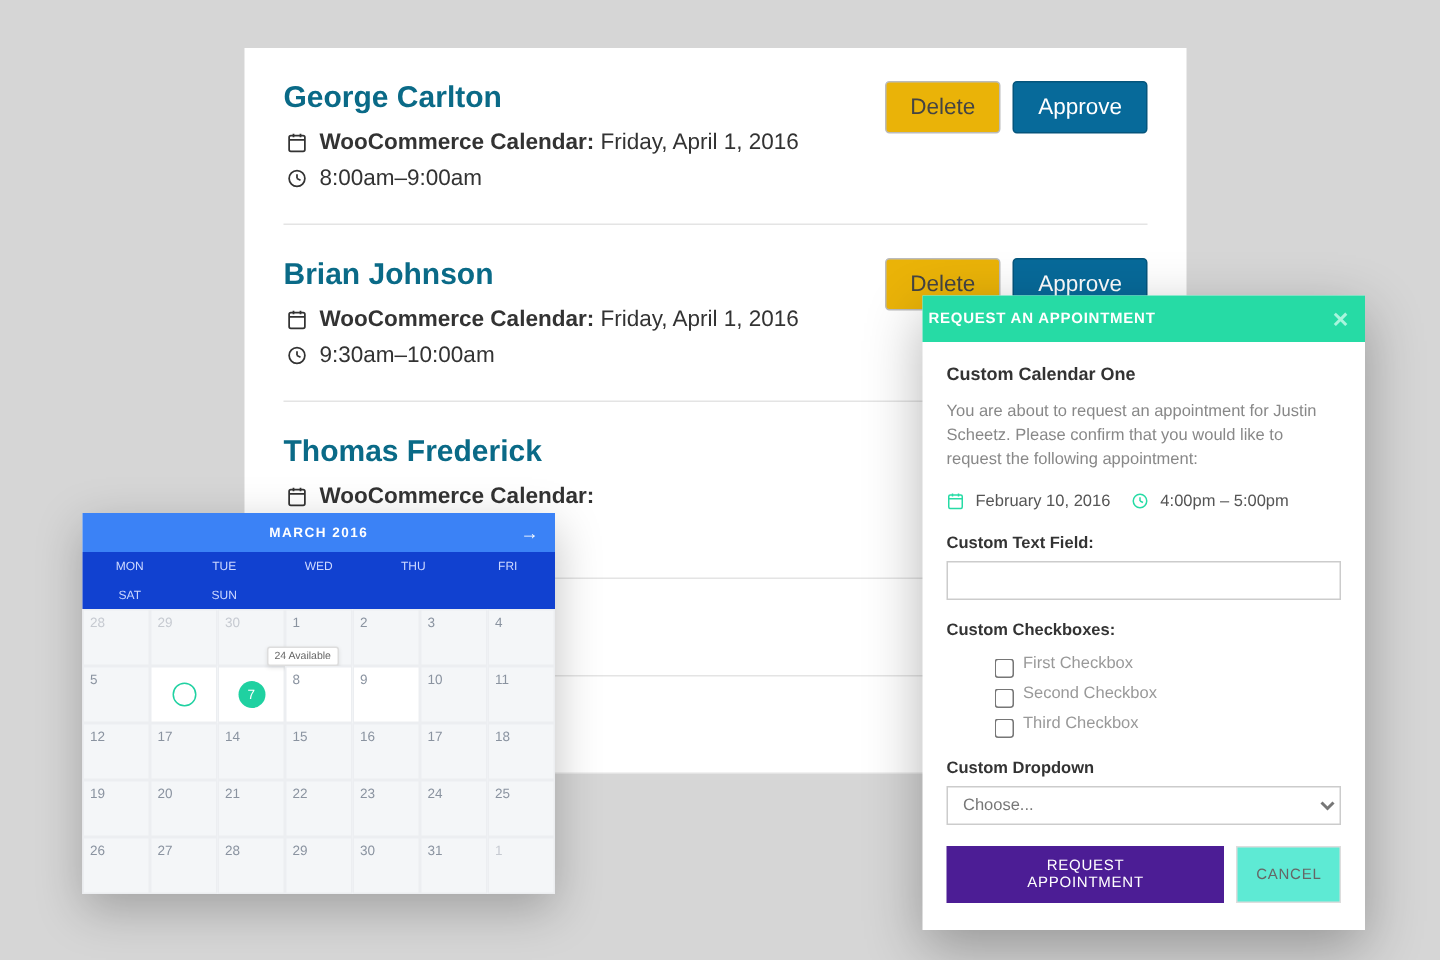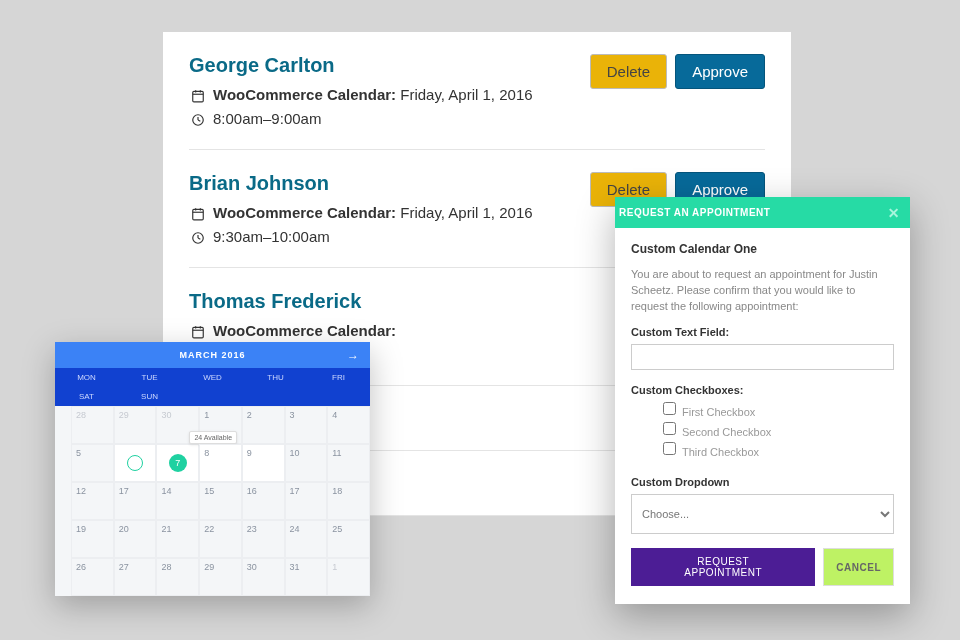--- a/index.html
+++ b/index.html
@@ -88,21 +88,21 @@
   }
   .mc-dow {
     display: grid; grid-template-columns: repeat(5,1fr);
     background: #1141d0;
     color: #cdd8ff;
     font-size: 8px;
     text-align: center;
   }
   .mc-dow div { padding: 5px 0; }
   .mc-grid {
-    display: grid; grid-template-columns: repeat(7,1fr); margin-left: 16px;
+    display: grid; grid-template-columns: repeat(7,1fr);
   }
   .mc-cell {
     height: 38px;
     border: 1px solid #eceef1;
     font-size: 9px;
     padding: 3px 4px;
     color: #8a93a0;
     background: #f4f6f8;
     position: relative;
   }
@@ -158,37 +158,37 @@
   .m-title { font-weight:700; color:#333; font-size:12px; margin-bottom:10px; }
   .m-text { font-size:11px; color:#888; line-height:16px; margin-bottom:12px; }
   .m-dt { font-size:11px; margin-bottom:16px; display:flex; gap:14px; align-items:center;}
   .m-dt .ic { color:#26dba5; margin-right:4px; font-size:12px;}
   .m-label { font-weight:700; font-size:11px; color:#333; margin-bottom:6px; }
   .m-section { margin-bottom:14px; }
   .m-input {
     width:100%; border:1px solid #ccc; height:26px; padding:0 6px;
     font-size:11px;
   }
-  .m-chk { font-size:11px; color:#999; line-height:20px; display:flex; align-items:flex-start;padding-left:32px;}
+  .m-chk { font-size:11px; color:#999; line-height:20px; display:flex; align-items:flex-end;padding-left:32px;}
   .m-chk input { margin-right:6px; }
   .m-select {
-    width:100%; border:1px solid #ccc; height:40px;
+    width:100%; border:1px solid #ccc; height:26px;
     font-size:11px; color:#777; background:#fff;
     padding:0 6px;
   }
   .m-actions { display:flex; gap:8px; margin-top:4px;}
   .m-btn-primary {
     background:#4c1d95; color:#fff; border:none;
     font-size:10px; letter-spacing:0.5px; font-weight:400;
     padding:8px 28px; cursor:pointer;
   }
   .m-btn-cancel {
-    background:#bef264; border:1px solid #ddd; color:#666;
+    background:#5eead4; border:1px solid #ddd; color:#666;
     font-size:10px; letter-spacing:0.5px;
-    padding:8px 12px; cursor:pointer;font-weight:bold;
+    padding:8px 12px; cursor:pointer;
   }
 
   
   svg { display:inline-block; vertical-align:middle; }
 </style>
 </head>
 <body>
 
 <div class="appt-card" id="appt-card">
     <div class="appt">
@@ -333,20 +333,43 @@
 </div>
 
 <div class="modal">
   <div class="modal-head">
     <span>REQUEST AN APPOINTMENT</span>
     <span class="close">✕</span>
   </div>
   <div class="modal-body">
     <div class="m-title">Custom Calendar One</div>
     <div class="m-text">You are about to request an appointment for Justin Scheetz. Please confirm that you would like to request the following appointment:</div>
+    <div class="m-dt">
+      <span>
+        <span class="ic">
+          <svg width="12" height="12" viewBox="0 0 24 24" fill="#26dba5">
+              <rect x="3" y="4" width="18" height="18" rx="2" fill="none" stroke="#26dba5" stroke-width="2"></rect>
+              <line x1="3" y1="9" x2="21" y2="9" stroke="#26dba5" stroke-width="2"></line>
+              <line x1="8" y1="2" x2="8" y2="6" stroke="#26dba5" stroke-width="2"></line>
+              <line x1="16" y1="2" x2="16" y2="6" stroke="#26dba5" stroke-width="2"></line>
+            </svg>
+        </span>
+        <span>February 10, 2016</span>
+      </span>
+      <span>
+        <span class="ic">
+          <svg width="12" height="12" viewBox="0 0 24 24">
+              <circle cx="12" cy="12" r="9" fill="none" stroke="#26dba5" stroke-width="2"></circle>
+              <line x1="12" y1="7" x2="12" y2="12" stroke="#26dba5" stroke-width="2"></line>
+              <line x1="12" y1="12" x2="16" y2="14" stroke="#26dba5" stroke-width="2"></line>
+            </svg>
+        </span>
+        <span>4:00pm – 5:00pm</span>
+      </span>
+    </div>
 
     <div class="m-section">
       <div class="m-label">Custom Text Field:</div>
       <input class="m-input" type="text" style="">
     </div>
 
     <div class="m-section">
       <div class="m-label">Custom Checkboxes:</div>
       <div id="m-chks">
           <label class="m-chk">

